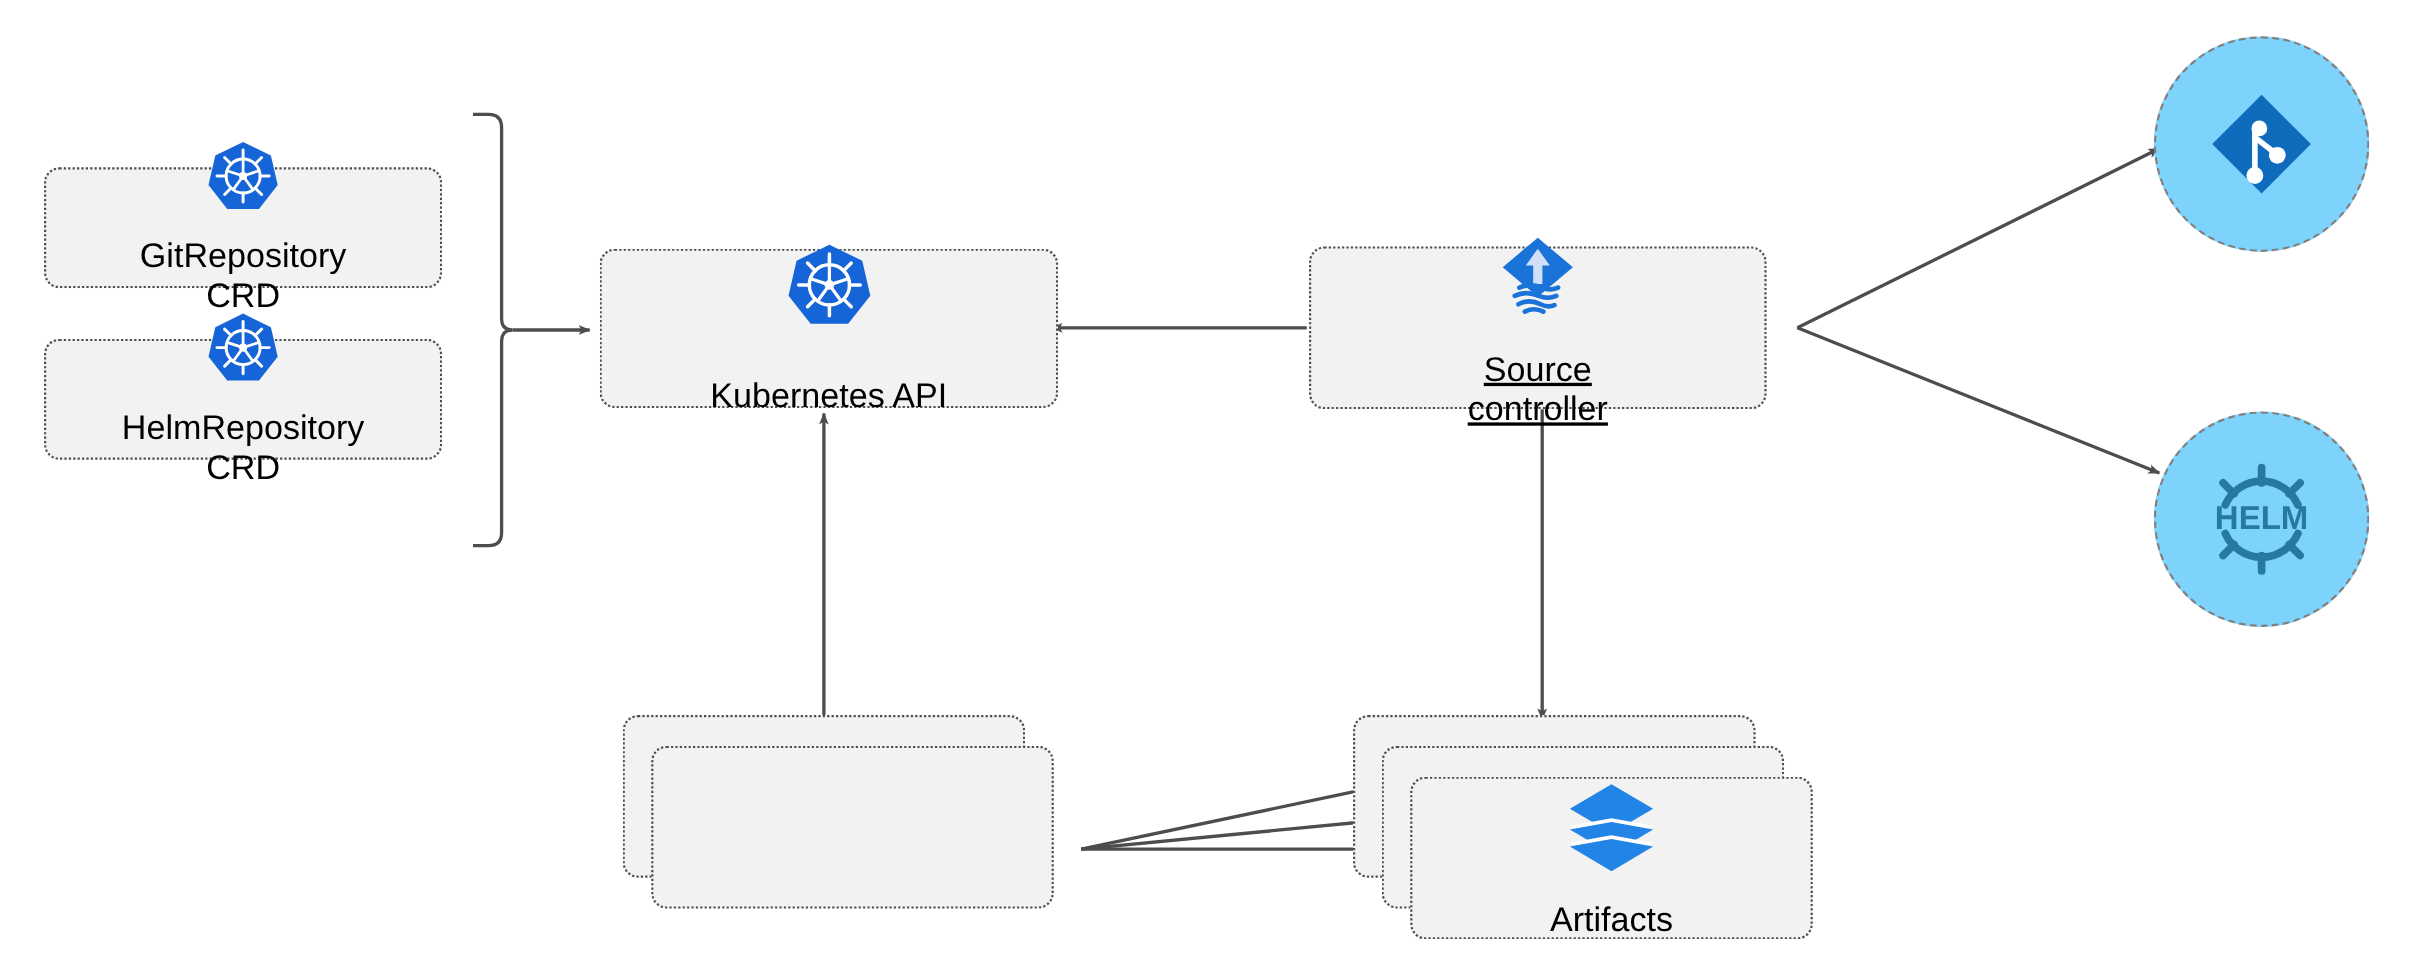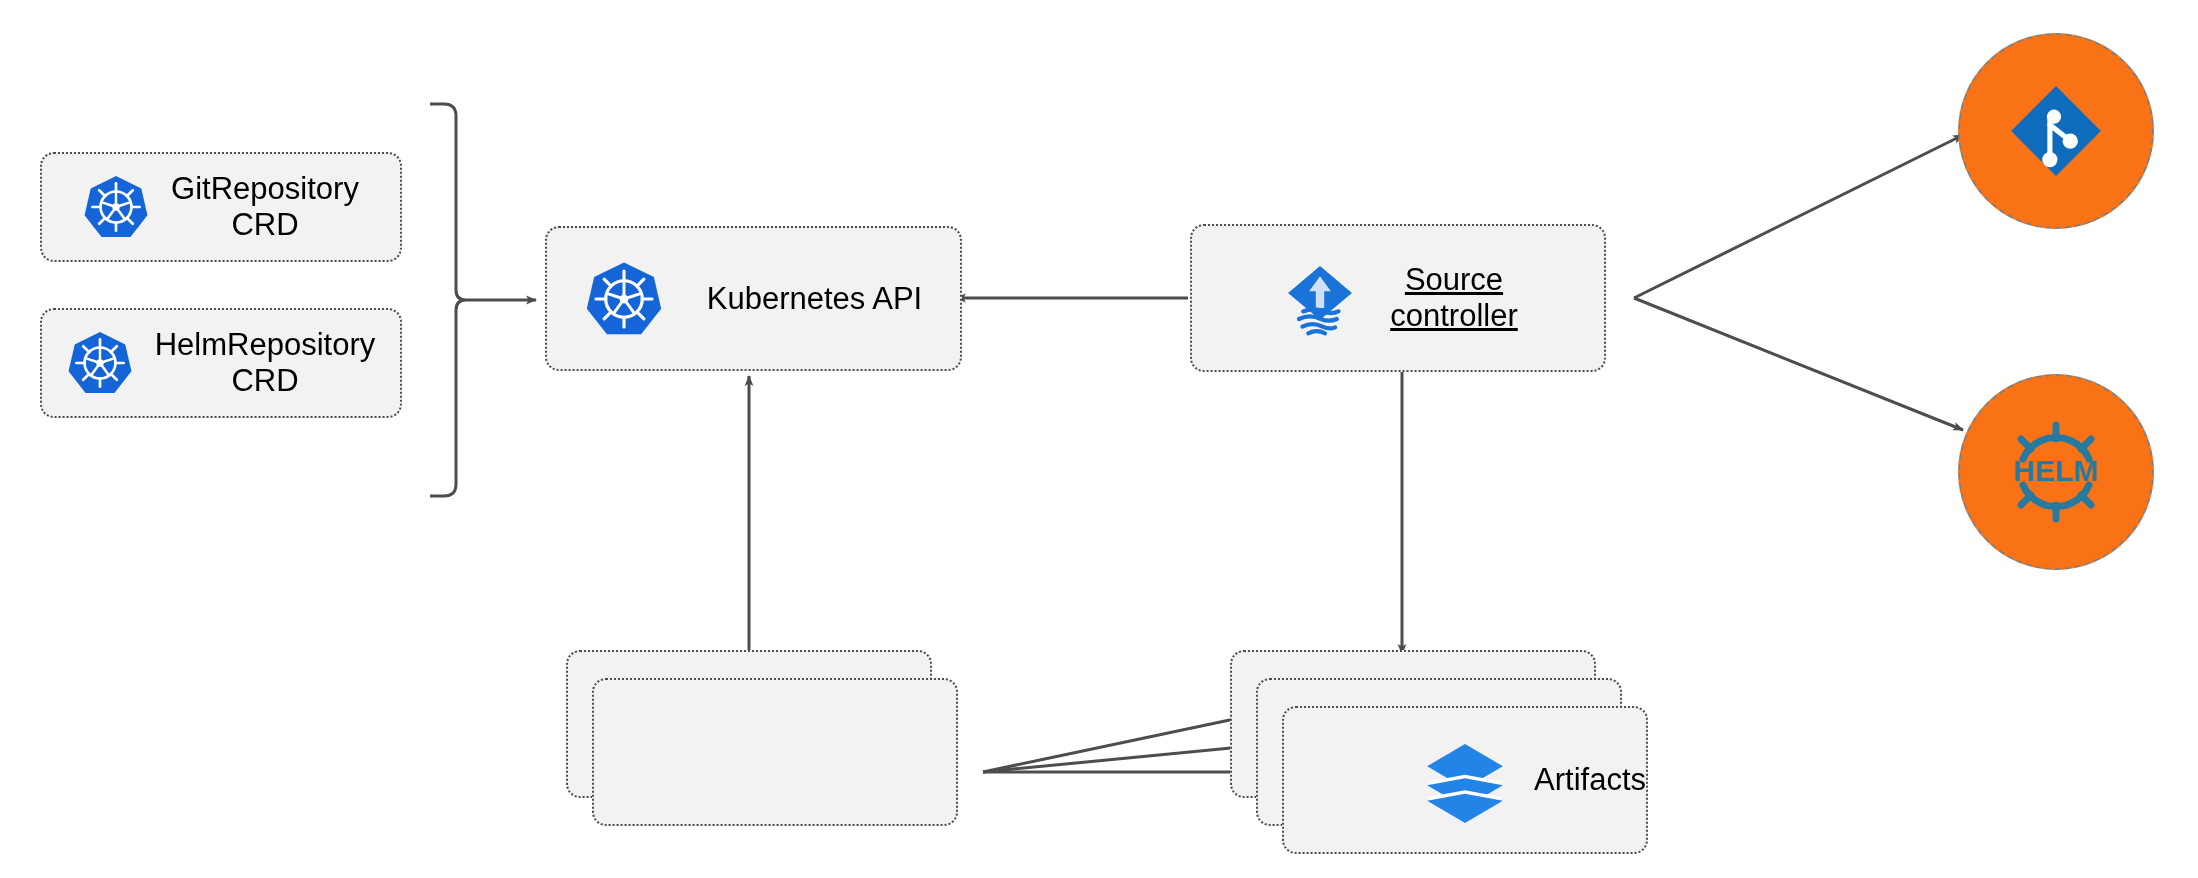--- a/index.html
+++ b/index.html
@@ -33,21 +33,21 @@
     box-sizing: border-box;
     background: #f2f2f2;
     border: 2px dotted #4d4d4d;
     border-radius: 14px;
     display: flex;
     align-items: center;
     justify-content: center;
   }
   .node-inner {
     display: flex;
-    flex-direction: row;
+    flex-direction: column;
     align-items: center;
     justify-content: center;
     gap: 22px;
     width: 100%;
   }
   .node-label {
     font-size: 31px;
     color: #000000;
     line-height: 1.16;
     text-align: center;
@@ -56,21 +56,21 @@
   }
   .icon-box {
     flex: 0 0 auto;
     display: flex;
     align-items: center;
     justify-content: center;
   }
   .circle-node {
     position: absolute;
     box-sizing: border-box;
-    background: #f97316;
+    background: #7dd3fc;
     border: 2px dashed #808080;
     border-radius: 50%;
     display: flex;
     align-items: center;
     justify-content: center;
   }
   .stack {
     position: absolute;
   }
   .stack .layer {

